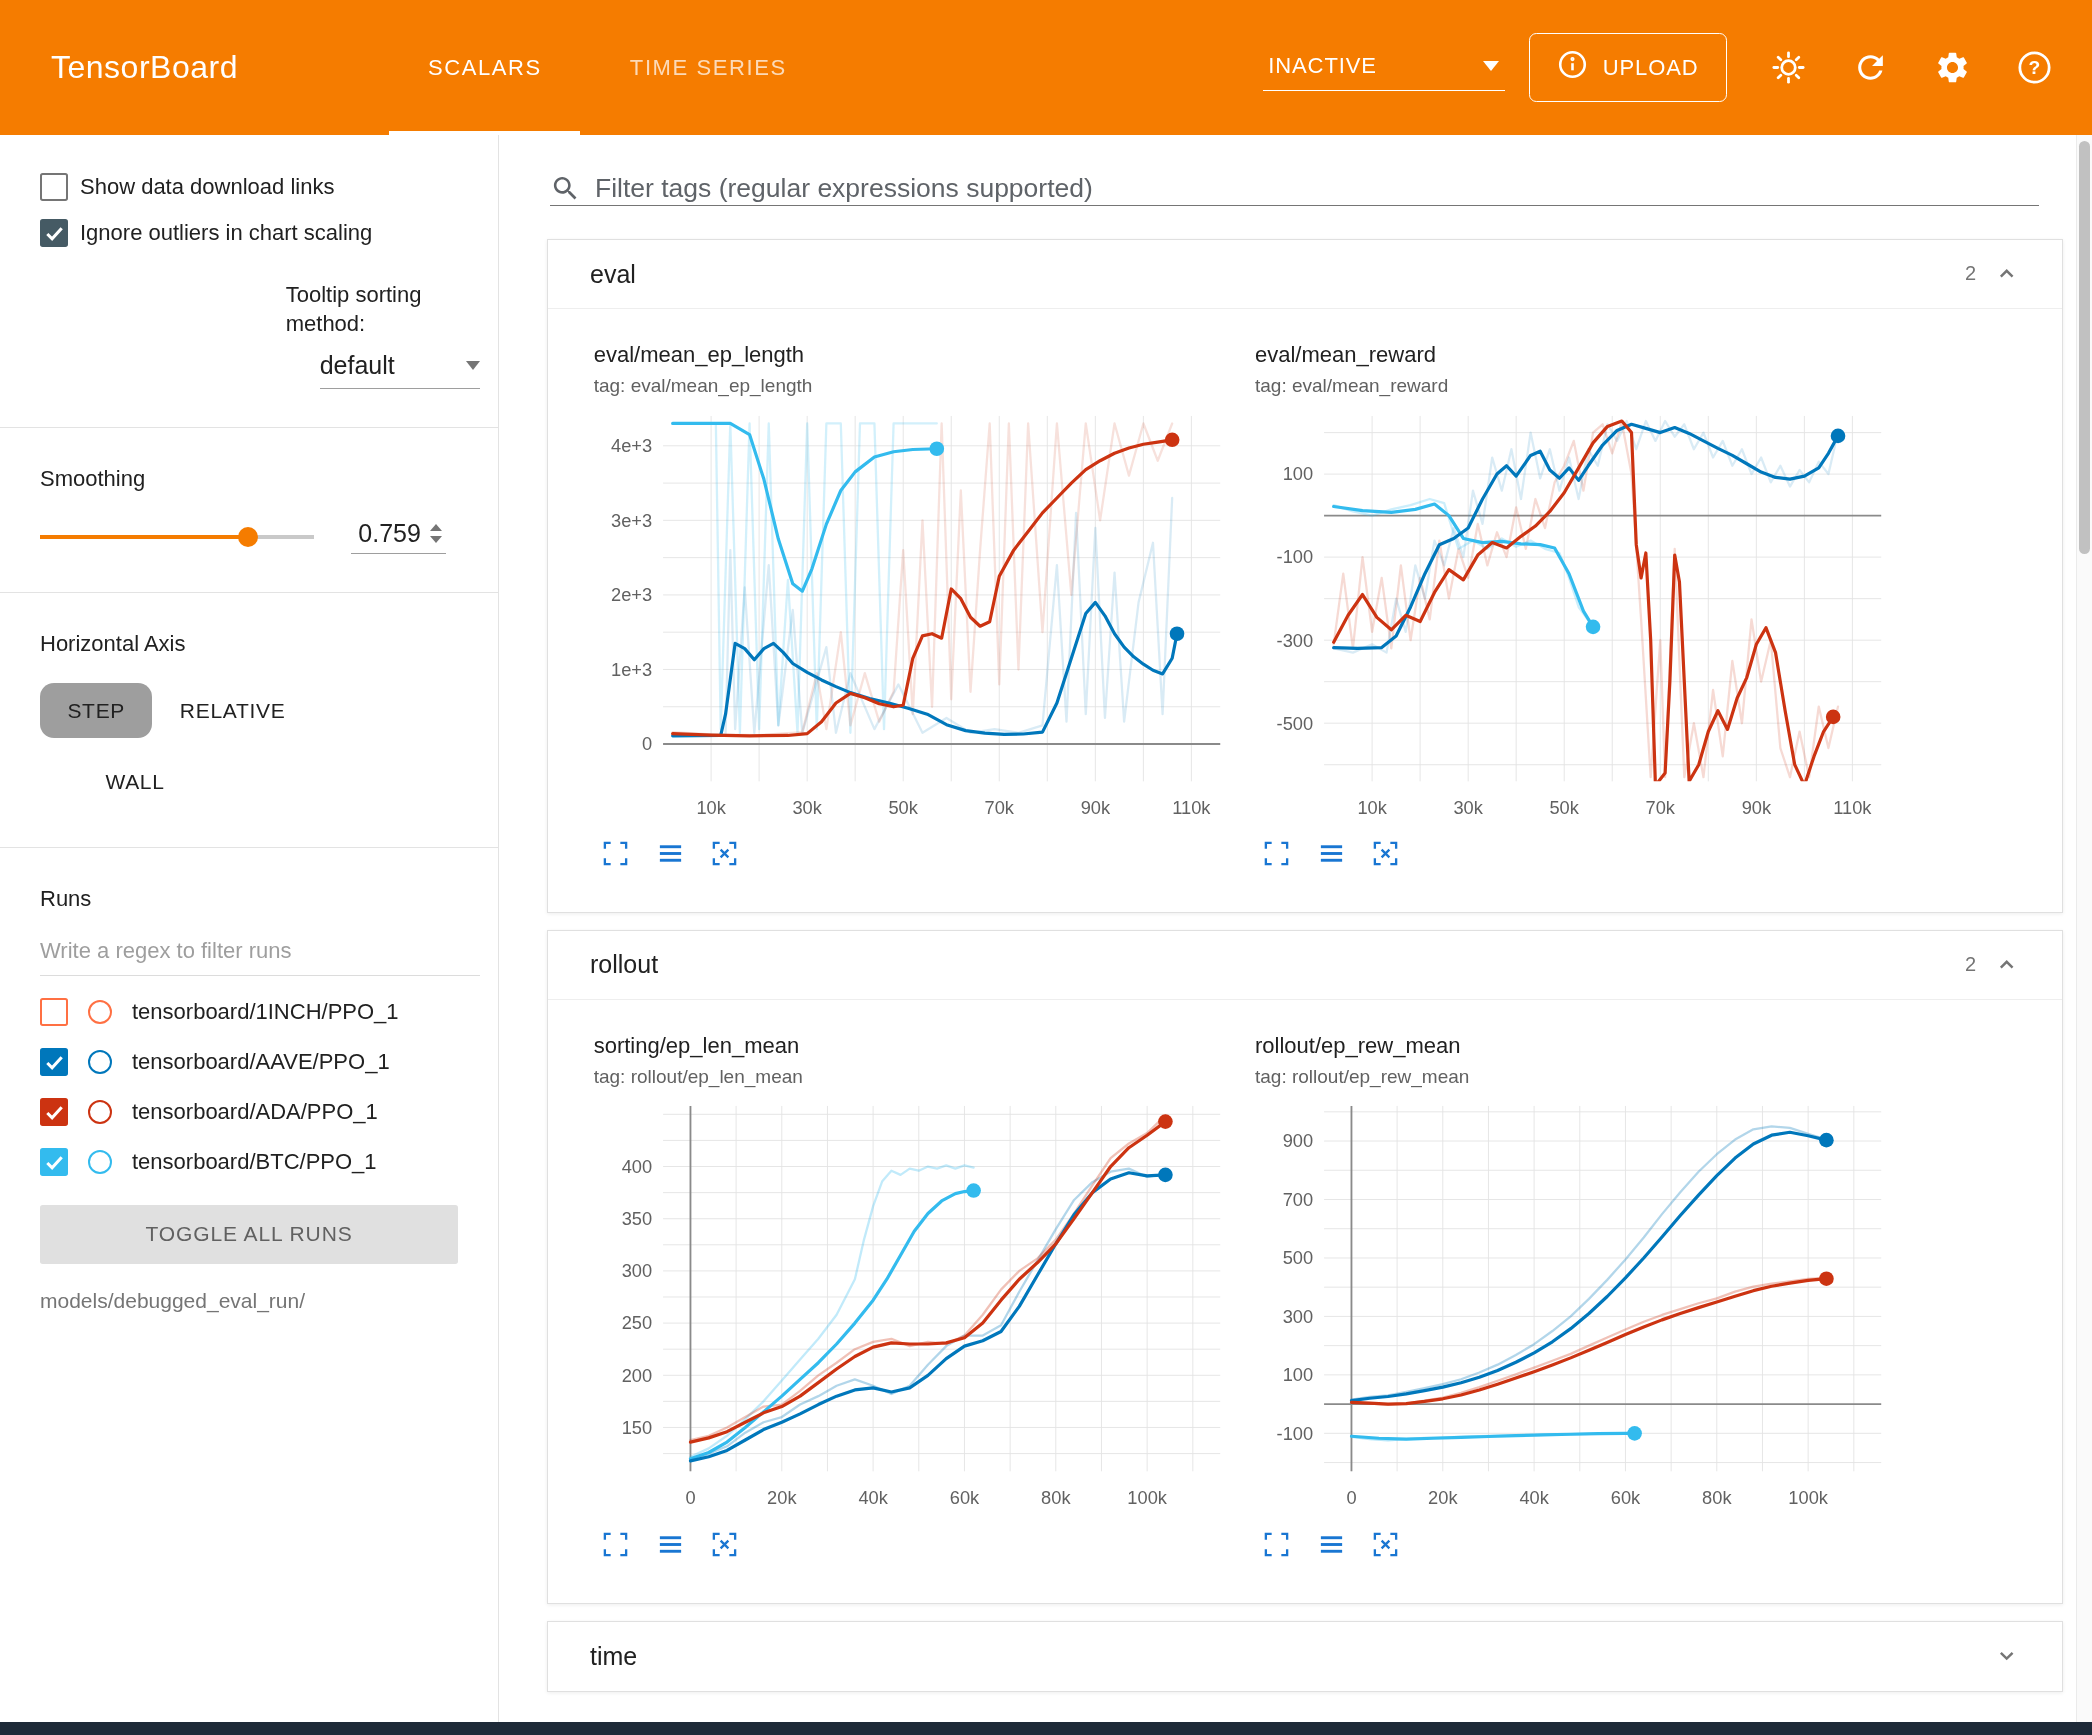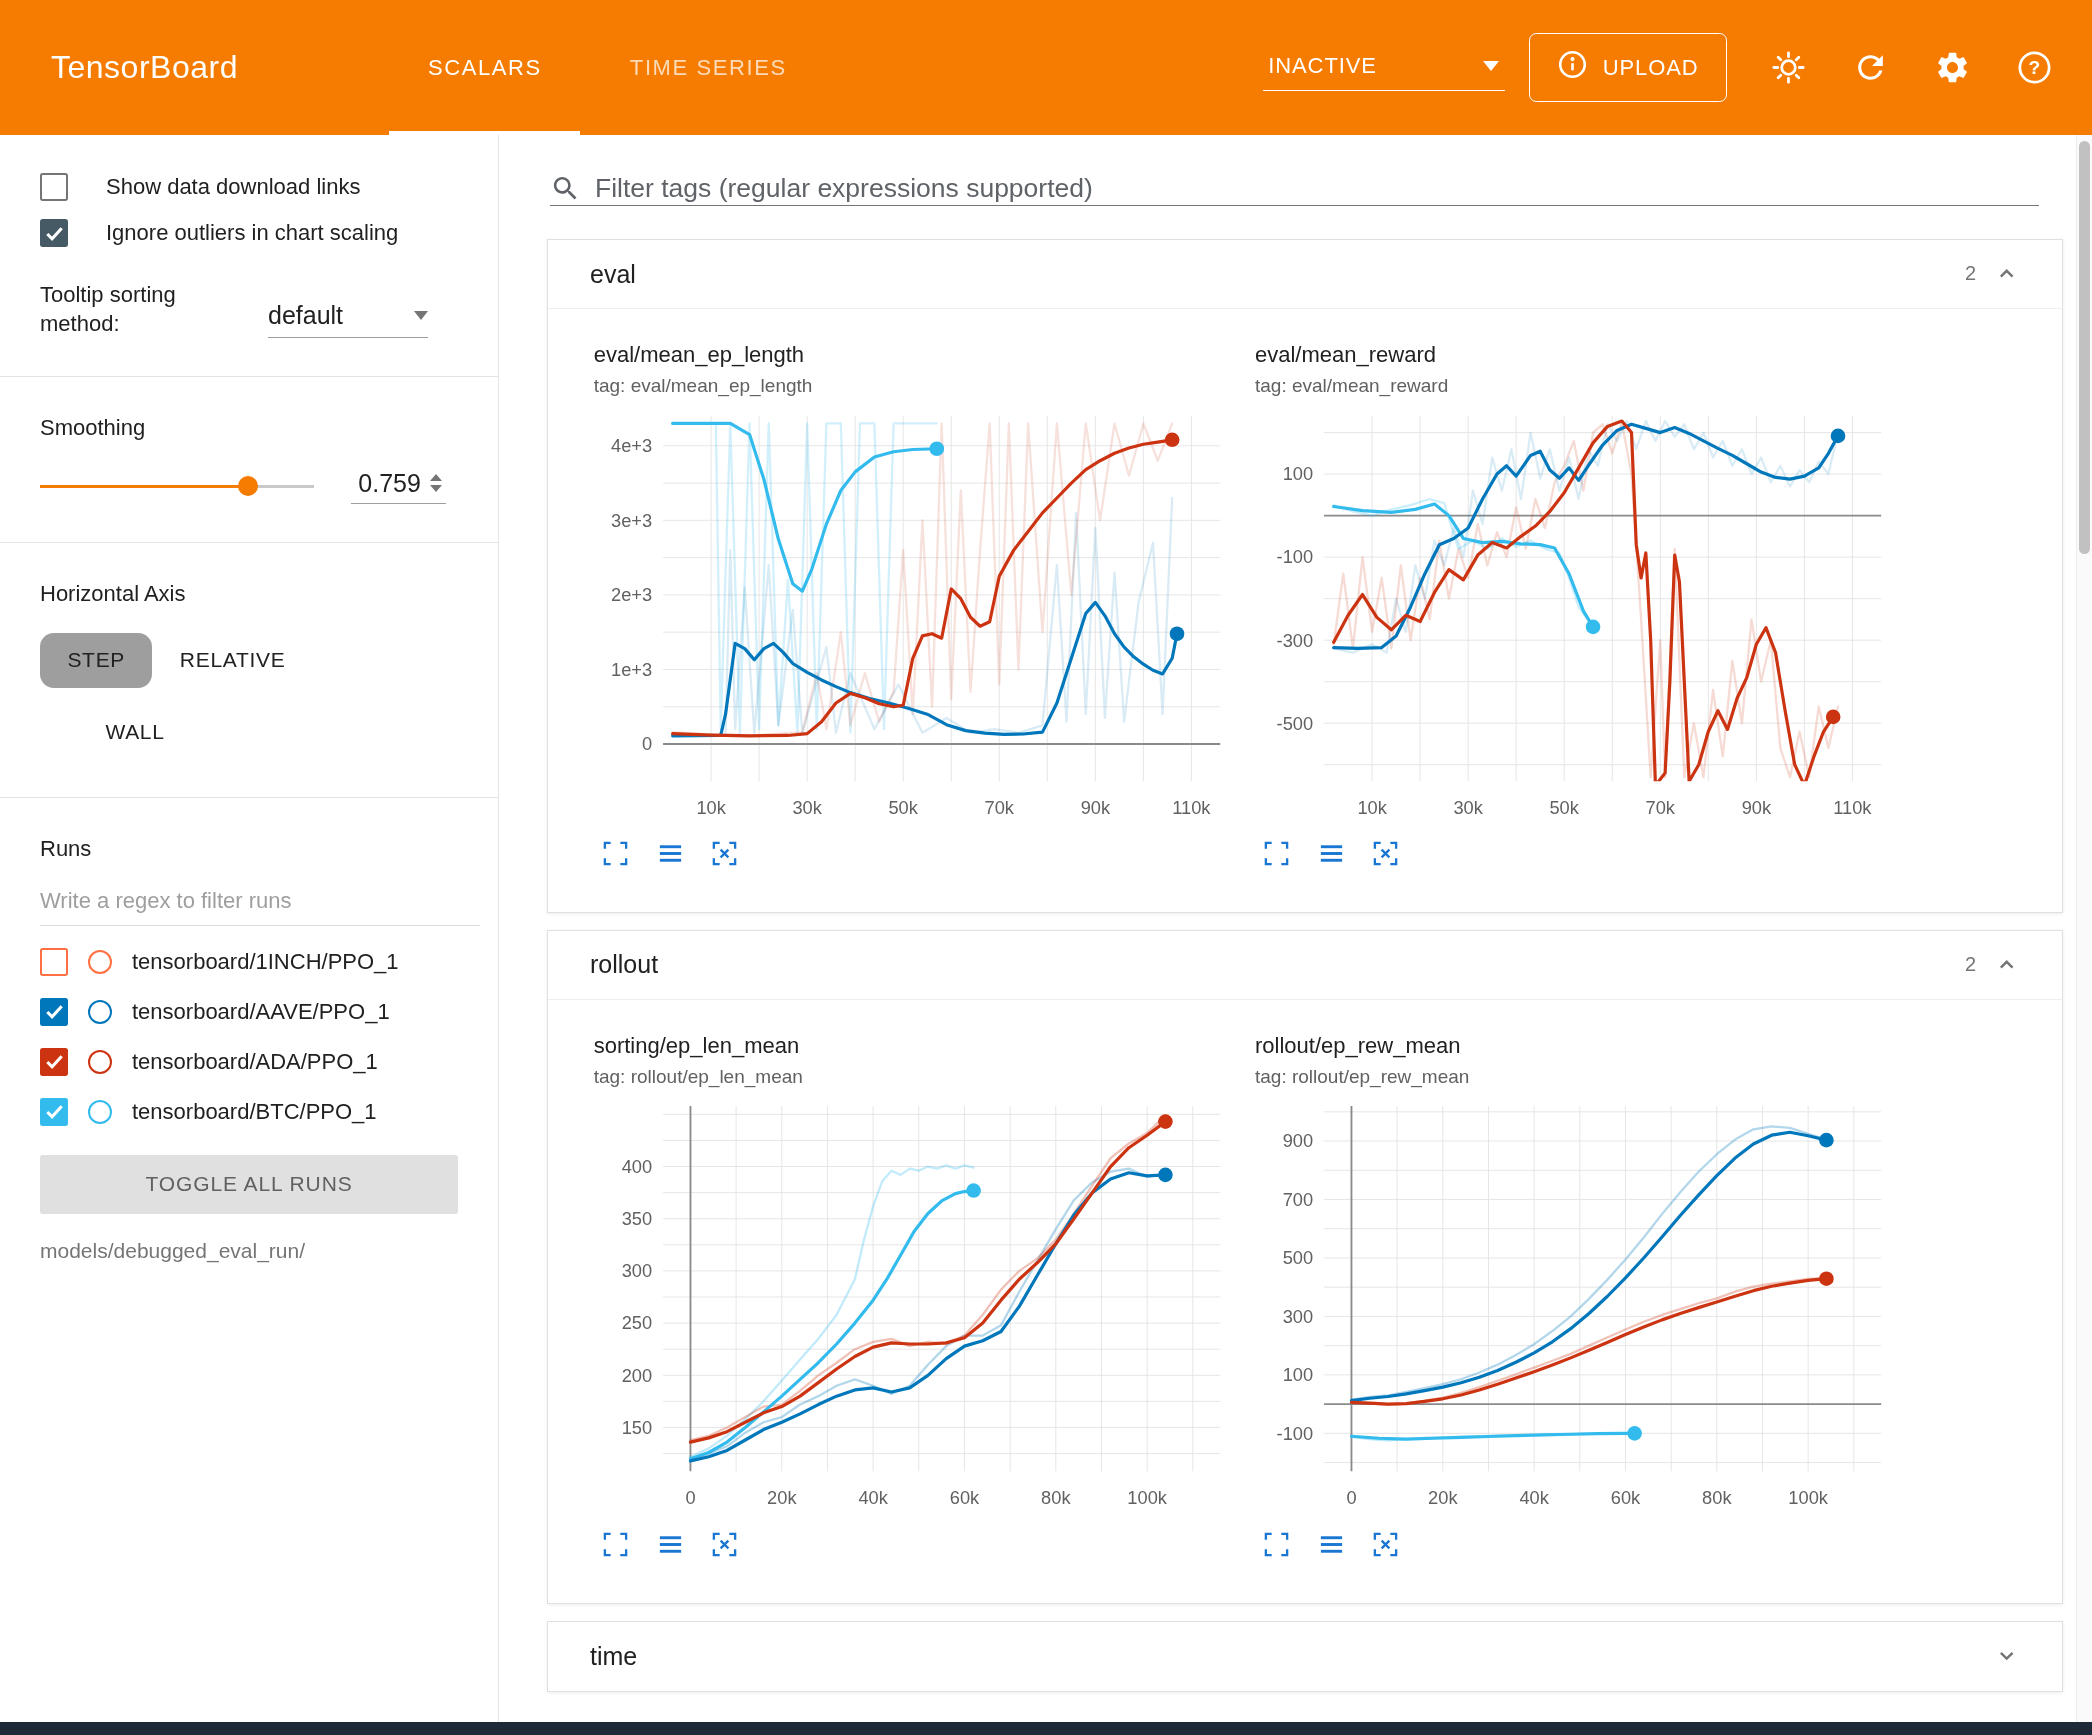--- a/index.html
+++ b/index.html
@@ -20,26 +20,26 @@
   .upload-btn { margin-left: 24px; display: flex; align-items: center; gap: 14.6px; border: 1.8px solid #fff; border-radius: 7.3px; background: transparent; color: #fff; font-size: 22px; font-weight: 500; letter-spacing: 0.9px; padding: 14.6px 27.4px; font-family: inherit; cursor: pointer; }
   .icon-btn { width: 42px; height: 42px; margin-left: 40px; display: flex; align-items: center; justify-content: center; cursor: pointer; }
   .icon-btn svg { width: 37px; height: 37px; }
 
   
   .content { flex: 1; display: flex; min-height: 0; }
   .sidebar { width: 499px; flex-shrink: 0; background: #fff; border-right: 0.9px solid #e3e3e3; padding-top: 38px; overflow: hidden; }
   .main { flex: 1; background: #fff; overflow: hidden; position: relative; }
 
   
-  .setting-row { display: flex; align-items: center; gap: 38px; margin: 0 18.3px 18.3px 40px; font-size: 22px; cursor: pointer; }
+  .setting-row { display: flex; align-items: center; gap: 12px; margin: 0 18.3px 18.3px 40px; font-size: 22px; cursor: pointer; }
   .cbx { width: 28px; height: 28px; border: 2.7px solid #757575; border-radius: 2.7px; flex-shrink: 0; display: flex; align-items: center; justify-content: center; background: #fff; }
   .cbx svg { width: 23px; height: 23px; display: none; }
   .cbx.checked { background: #455a64; border-color: #455a64; }
   .cbx.checked svg { display: block; }
-  .tooltip-row { display: flex; align-items: flex-end; gap: 34px; margin: 33px 18.3px 0 40px; }
+  .tooltip-row { display: flex; align-items: flex-end; gap: 13px; margin: 33px 18.3px 0 40px; flex-direction: column; }
   .tooltip-label { font-size: 22px; width: 194px; line-height: 29px; }
   .mini-select { display: flex; align-items: center; justify-content: space-between; width: 160px; border-bottom: 0.9px solid #9e9e9e; padding-bottom: 7.3px; font-size: 25px; cursor: pointer; }
   .caret-gray { width: 0; height: 0; border-left: 7.3px solid transparent; border-right: 7.3px solid transparent; border-top: 9.1px solid #757575; }
   .divider { border: none; border-top: 0.9px solid #e3e3e3; margin: 38px 0; }
   .block-label { font-size: 22px; margin-left: 40px; }
   .slider-row { display: flex; align-items: center; gap: 37px; margin: 27.4px 18.3px 0 40px; }
   .slider { position: relative; width: 274px; height: 27.4px; cursor: pointer; }
   .slider-track { position: absolute; left: 0; right: 0; top: 12px; height: 3.7px; background: #c9c9c9; }
   .slider-fill { height: 100%; background: #f57c00; width: 0; }
   .slider-thumb { position: absolute; top: 3.7px; width: 20px; height: 20px; border-radius: 50%; background: #f57c00; transform: translateX(-10px); }

